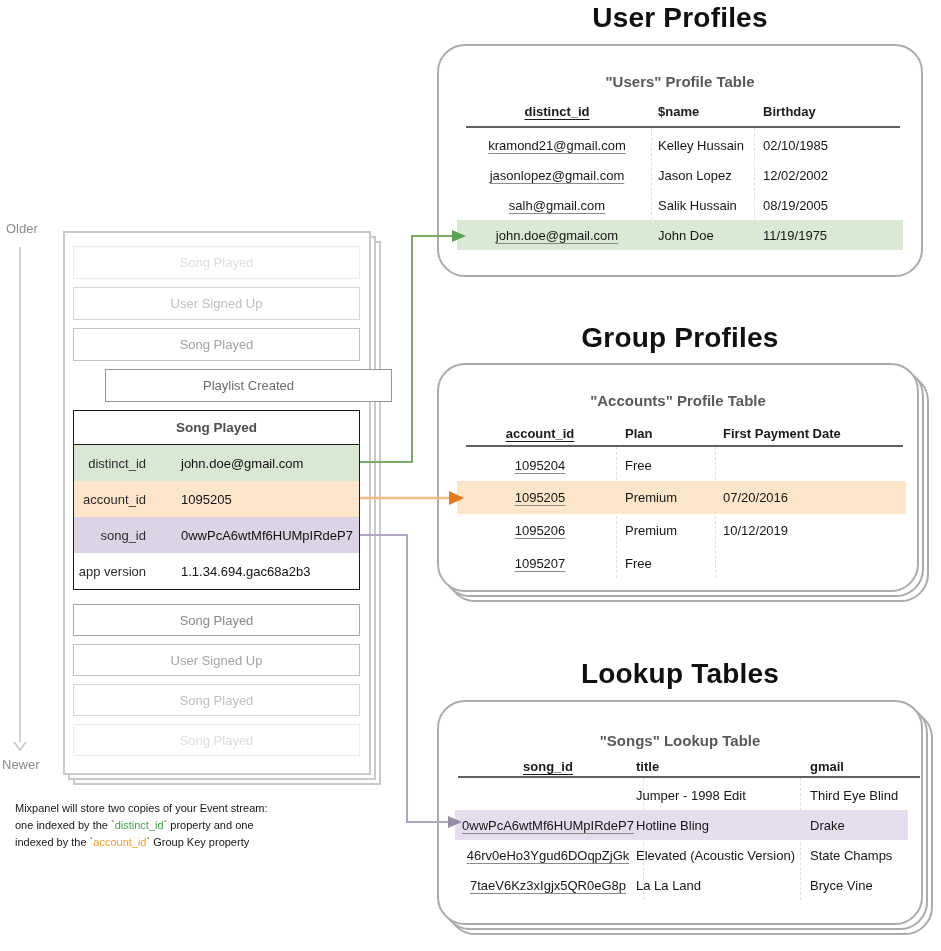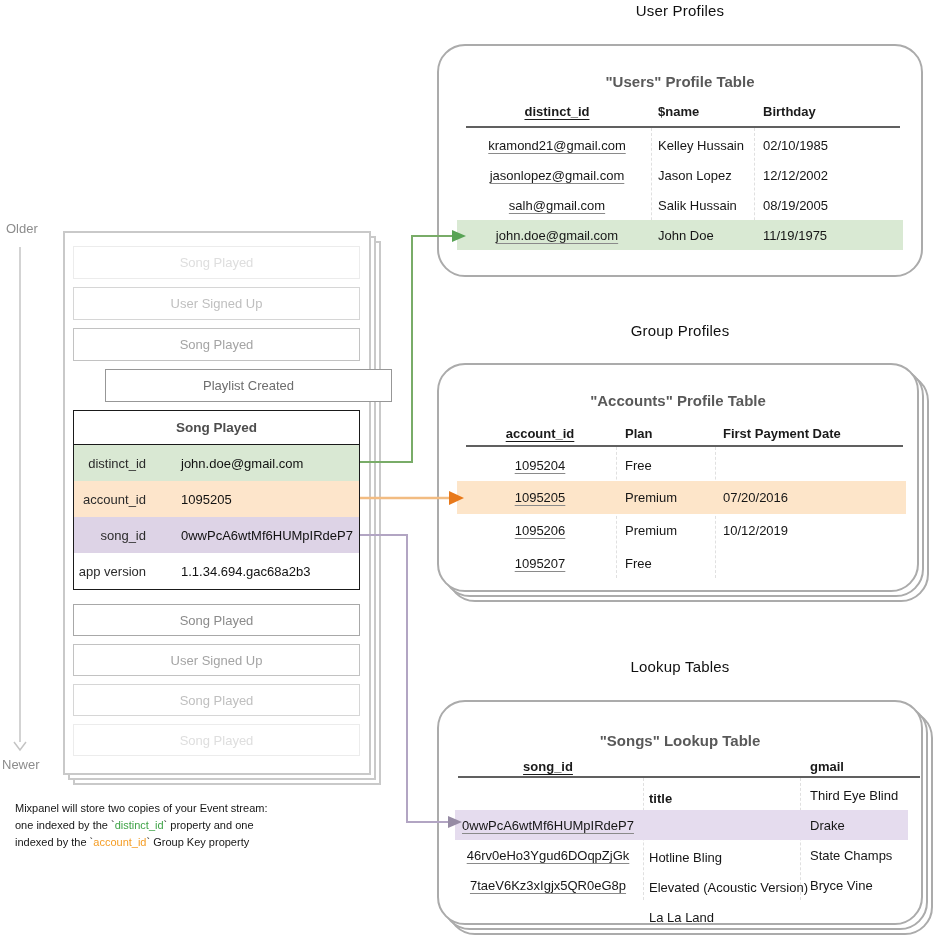--- a/index.html
+++ b/index.html
@@ -1,18 +1,18 @@
 <!DOCTYPE html>
 <html><head>
 <meta charset="utf-8">
 <style>
   html,body{margin:0;padding:0;background:#fff;}
   .canvas{position:relative;width:941px;height:951px;background:#fff;
           font-family:"Liberation Sans",sans-serif;color:#111;overflow:hidden;}
-  .section-title{position:absolute;font-size:15px;color:#101010;text-align:center;letter-spacing:.2px;}
+  .section-title{position:absolute;font-size:28px;color:#101010;text-align:center;letter-spacing:.2px;font-weight:bold;}
   .axis-label{position:absolute;font-size:13px;color:#8c8c8c;}
 
   
   .es-stack,.es-box-container{position:absolute;background:#fff;border:2px solid #c9c9c9;box-sizing:border-box;}
   .ev{position:absolute;left:73px;width:287px;height:33px;box-sizing:border-box;
       display:flex;align-items:center;justify-content:center;font-size:13px;background:#fff;}
   .f1{border:1.5px solid #ececec;color:#dedede;}
   .f2{border:1.5px solid #d6d6d6;color:#bfbfbf;}
   .f3{border:1.5px solid #c2c2c2;color:#a4a4a4;}
   .f4{border:1.5px solid #979797;color:#6d6d6d;margin-left:32px;}
@@ -47,21 +47,21 @@
   .idcell{text-decoration:underline;text-decoration-color:#8a8a8a;text-underline-offset:3px;}
   .hl-green{background:#d9e9d3;}
   .hl-orange{background:#fde5c9;}
   .hl-purple{background:#e5dcee;}
 
   
   .u1{left:9px;width:182px;}  .u2{left:201px;} .u3{left:306px;}
   
   .a1{left:23px;width:120px;} .a2{left:168px;} .a3{left:266px;}
   
-  .s1{left:5px;width:176px;}  .s2{left:194px;margin-top:32px;} .s3{left:355px;}
+  .s1{left:5px;width:176px;}  .s2{left:181px;} .s3{left:355px;}
 
   .overlay{position:absolute;left:0;top:0;z-index:50;pointer-events:none;}
   .z1{z-index:1;}.z2{z-index:2;}.z3{z-index:3;}.z4{z-index:4;}
 </style>
 </head>
 <body>
 
 <div class="canvas">
 
 
@@ -142,21 +142,21 @@
   <div class="vsep z4" style="left:754px;top:128px;height:122px"></div>
 
   <div class="trow z4" style="left:457px;top:130px;width:446px;height:30px">
     <span class="cell center idcell u1">kramond21@gmail.com</span>
     <span class="cell u2">Kelley Hussain</span>
     <span class="cell u3">02/10/1985</span>
   </div>
   <div class="trow z4" style="left:457px;top:160px;width:446px;height:30px">
     <span class="cell center idcell u1">jasonlopez@gmail.com</span>
     <span class="cell u2">Jason Lopez</span>
-    <span class="cell u3">12/12/2002</span>
+    <span class="cell u3">12/02/2002</span>
   </div>
   <div class="trow z4" style="left:457px;top:190px;width:446px;height:30px">
     <span class="cell center idcell u1">salh@gmail.com</span>
     <span class="cell u2">Salik Hussain</span>
     <span class="cell u3">08/19/2005</span>
   </div>
   <div class="trow hl-green z4" style="left:457px;top:220px;width:446px;height:30px">
     <span class="cell center idcell u1">john.doe@gmail.com</span>
     <span class="cell u2">John Doe</span>
     <span class="cell u3">11/19/1975</span>

